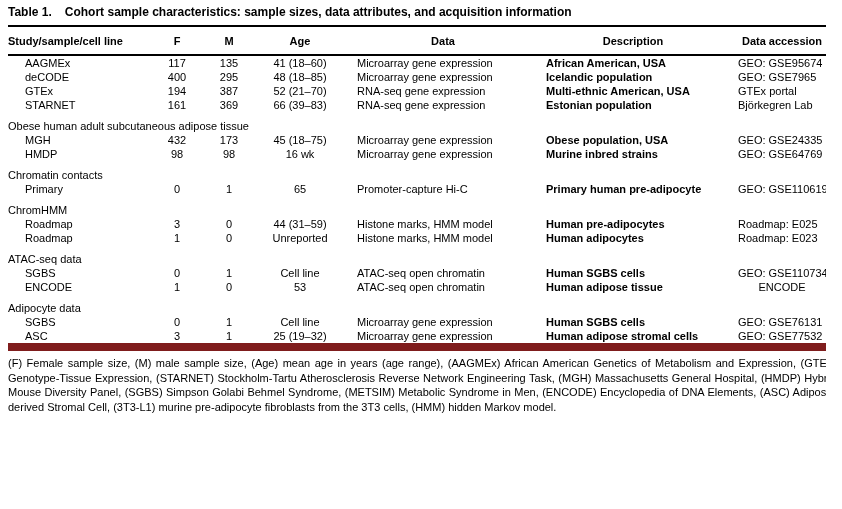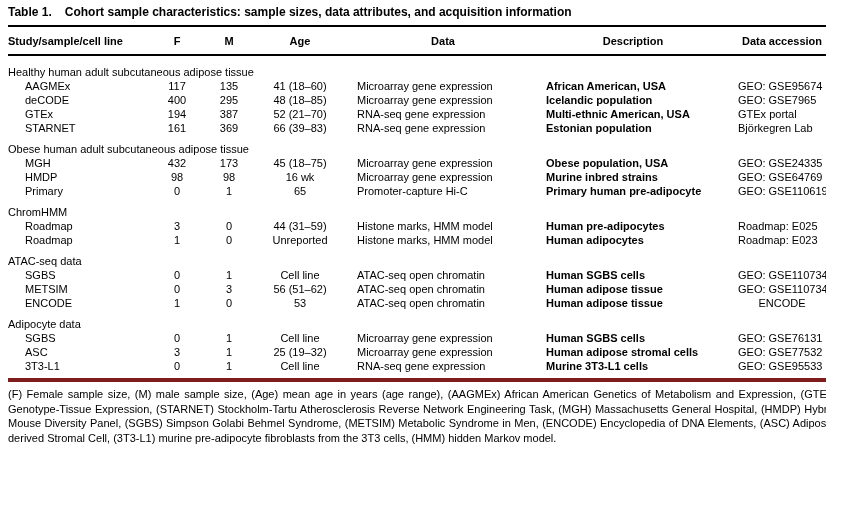--- a/index.html
+++ b/index.html
@@ -5,21 +5,21 @@
   html,body { margin:0; padding:0; background:#ffffff; }
   .page {
     position:relative; width:826px; height:509px; box-sizing:border-box;
     padding:5px 6px 0 8px; background:#ffffff; color:#000000;
     font-family:"Liberation Sans", sans-serif; overflow:hidden;
   }
   .title { margin:0 0 5px 0; font-size:12px; font-weight:700; line-height:15px; white-space:nowrap; }
   .title-label { margin-right:13px; }
   table.cohort {
     width:828px; table-layout:fixed; border-collapse:collapse;
-    border-top:2px solid #000; border-bottom:4px solid #7f1d1d;
+    border-top:2px solid #000; border-bottom:8px solid #7f1d1d;
   }
   thead th {
     font-size:11px; font-weight:700; text-align:center; white-space:nowrap;
     padding:8px 0 7px 0; border-bottom:2px solid #000;
   }
   thead th.h-study { text-align:left; }
   tbody td {
     font-size:11px; font-weight:400; line-height:14px; padding:0;
     white-space:nowrap; vertical-align:bottom;
   }
@@ -60,23 +60,20 @@
         <th class="h-study">Study/sample/cell line</th>
         <th class="h-f">F</th>
         <th class="h-m">M</th>
         <th class="h-age">Age</th>
         <th class="h-data">Data</th>
         <th class="h-desc">Description</th>
         <th class="h-acc">Data accession</th>
       </tr>
     </thead>
     <tbody>
-        <tr class="group first">
-          <td colspan="7" class="c-group">Healthy human adult subcutaneous adipose tissue</td>
-        </tr>
         <tr>
           <td class="c-study">AAGMEx</td>
           <td class="c-f">117</td>
           <td class="c-m">135</td>
           <td class="c-age">41 (18–60)</td>
           <td class="c-data">Microarray gene expression</td>
           <td class="c-desc">African American, USA</td>
           <td class="c-acc">GEO: GSE95674</td>
         </tr>
         <tr>
@@ -120,20 +117,23 @@
         </tr>
         <tr>
           <td class="c-study">HMDP</td>
           <td class="c-f">98</td>
           <td class="c-m">98</td>
           <td class="c-age">16 wk</td>
           <td class="c-data">Microarray gene expression</td>
           <td class="c-desc">Murine inbred strains</td>
           <td class="c-acc">GEO: GSE64769</td>
         </tr>
+        <tr class="group">
+          <td colspan="7" class="c-group">Chromatin contacts</td>
+        </tr>
         <tr>
           <td class="c-study">Primary</td>
           <td class="c-f">0</td>
           <td class="c-m">1</td>
           <td class="c-age">65</td>
           <td class="c-data">Promoter-capture Hi-C</td>
           <td class="c-desc">Primary human pre-adipocyte</td>
           <td class="c-acc">GEO: GSE110619</td>
         </tr>
         <tr class="group">
@@ -163,29 +163,20 @@
         <tr>
           <td class="c-study">SGBS</td>
           <td class="c-f">0</td>
           <td class="c-m">1</td>
           <td class="c-age">Cell line</td>
           <td class="c-data">ATAC-seq open chromatin</td>
           <td class="c-desc">Human SGBS cells</td>
           <td class="c-acc">GEO: GSE110734</td>
         </tr>
         <tr>
-          <td class="c-study">METSIM</td>
-          <td class="c-f">0</td>
-          <td class="c-m">3</td>
-          <td class="c-age">56 (51–62)</td>
-          <td class="c-data">ATAC-seq open chromatin</td>
-          <td class="c-desc">Human adipose tissue</td>
-          <td class="c-acc">GEO: GSE110734</td>
-        </tr>
-        <tr>
           <td class="c-study">ENCODE</td>
           <td class="c-f">1</td>
           <td class="c-m">0</td>
           <td class="c-age">53</td>
           <td class="c-data">ATAC-seq open chromatin</td>
           <td class="c-desc">Human adipose tissue</td>
           <td class="c-acc center">ENCODE</td>
         </tr>
         <tr class="group">
           <td colspan="7" class="c-group">Adipocyte data</td>
@@ -201,26 +192,17 @@
         </tr>
         <tr>
           <td class="c-study">ASC</td>
           <td class="c-f">3</td>
           <td class="c-m">1</td>
           <td class="c-age">25 (19–32)</td>
           <td class="c-data">Microarray gene expression</td>
           <td class="c-desc">Human adipose stromal cells</td>
           <td class="c-acc">GEO: GSE77532</td>
         </tr>
-        <tr class="last">
-          <td class="c-study">3T3-L1</td>
-          <td class="c-f">0</td>
-          <td class="c-m">1</td>
-          <td class="c-age">Cell line</td>
-          <td class="c-data">RNA-seq gene expression</td>
-          <td class="c-desc">Murine 3T3-L1 cells</td>
-          <td class="c-acc">GEO: GSE95533</td>
-        </tr>
       </tbody>
   </table>
 
   <p class="footnote">(F) Female sample size, (M) male sample size, (Age) mean age in years (age range), (AAGMEx) African American Genetics of Metabolism and Expression, (GTEx) Genotype-Tissue Expression, (STARNET) Stockholm-Tartu Atherosclerosis Reverse Network Engineering Task, (MGH) Massachusetts General Hospital, (HMDP) Hybrid Mouse Diversity Panel, (SGBS) Simpson Golabi Behmel Syndrome, (METSIM) Metabolic Syndrome in Men, (ENCODE) Encyclopedia of DNA Elements, (ASC) Adipose-derived Stromal Cell, (3T3-L1) murine pre-adipocyte fibroblasts from the 3T3 cells, (HMM) hidden Markov model.</p>
 </div>
 
 </body></html>

